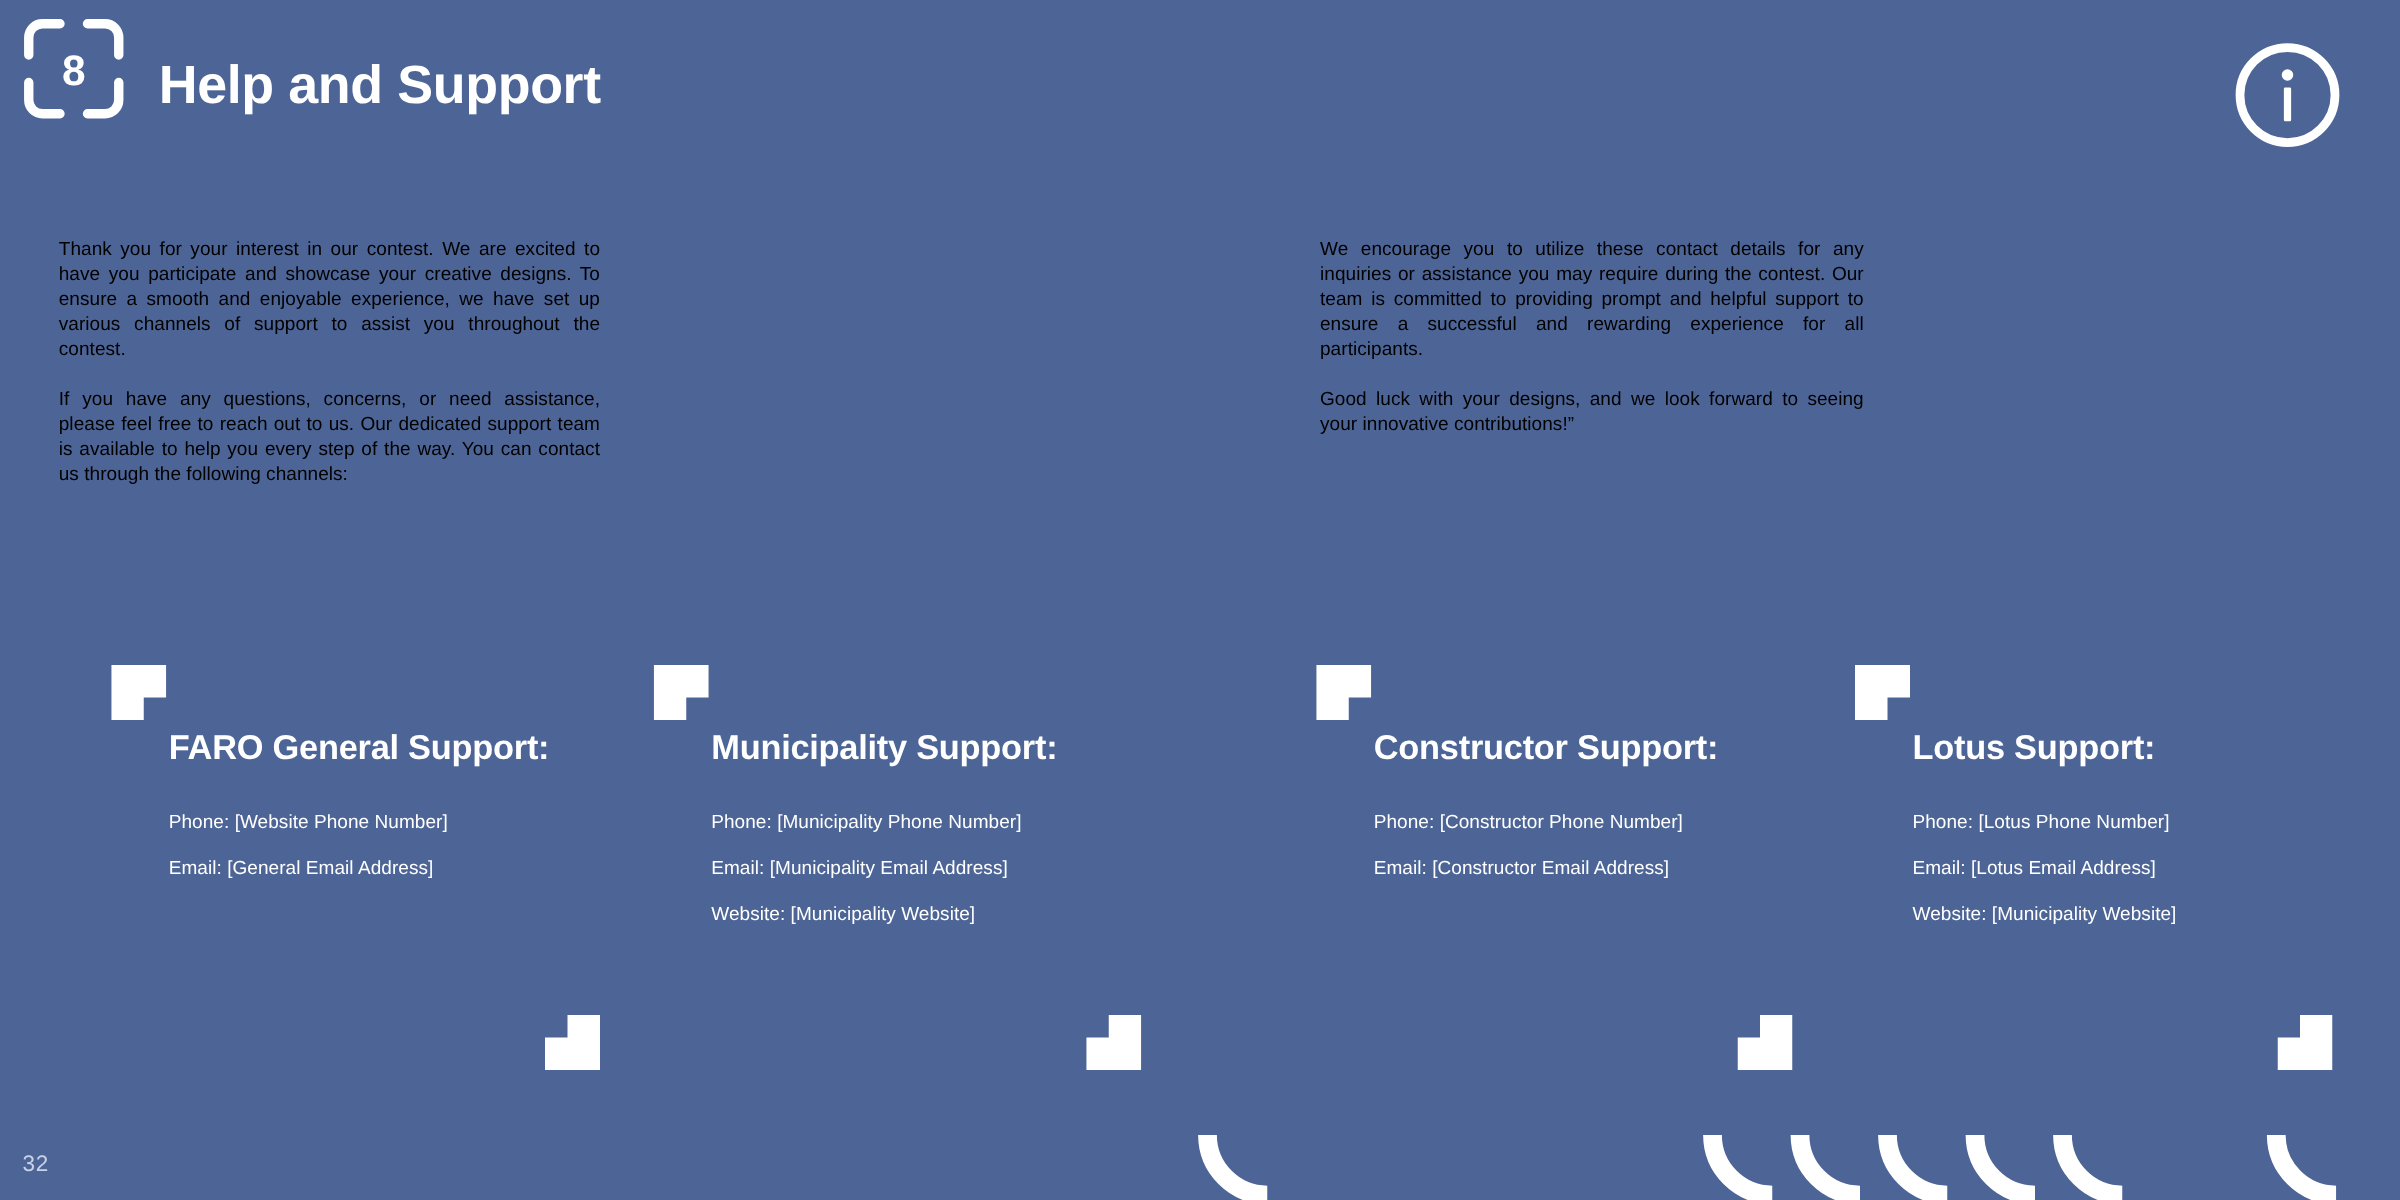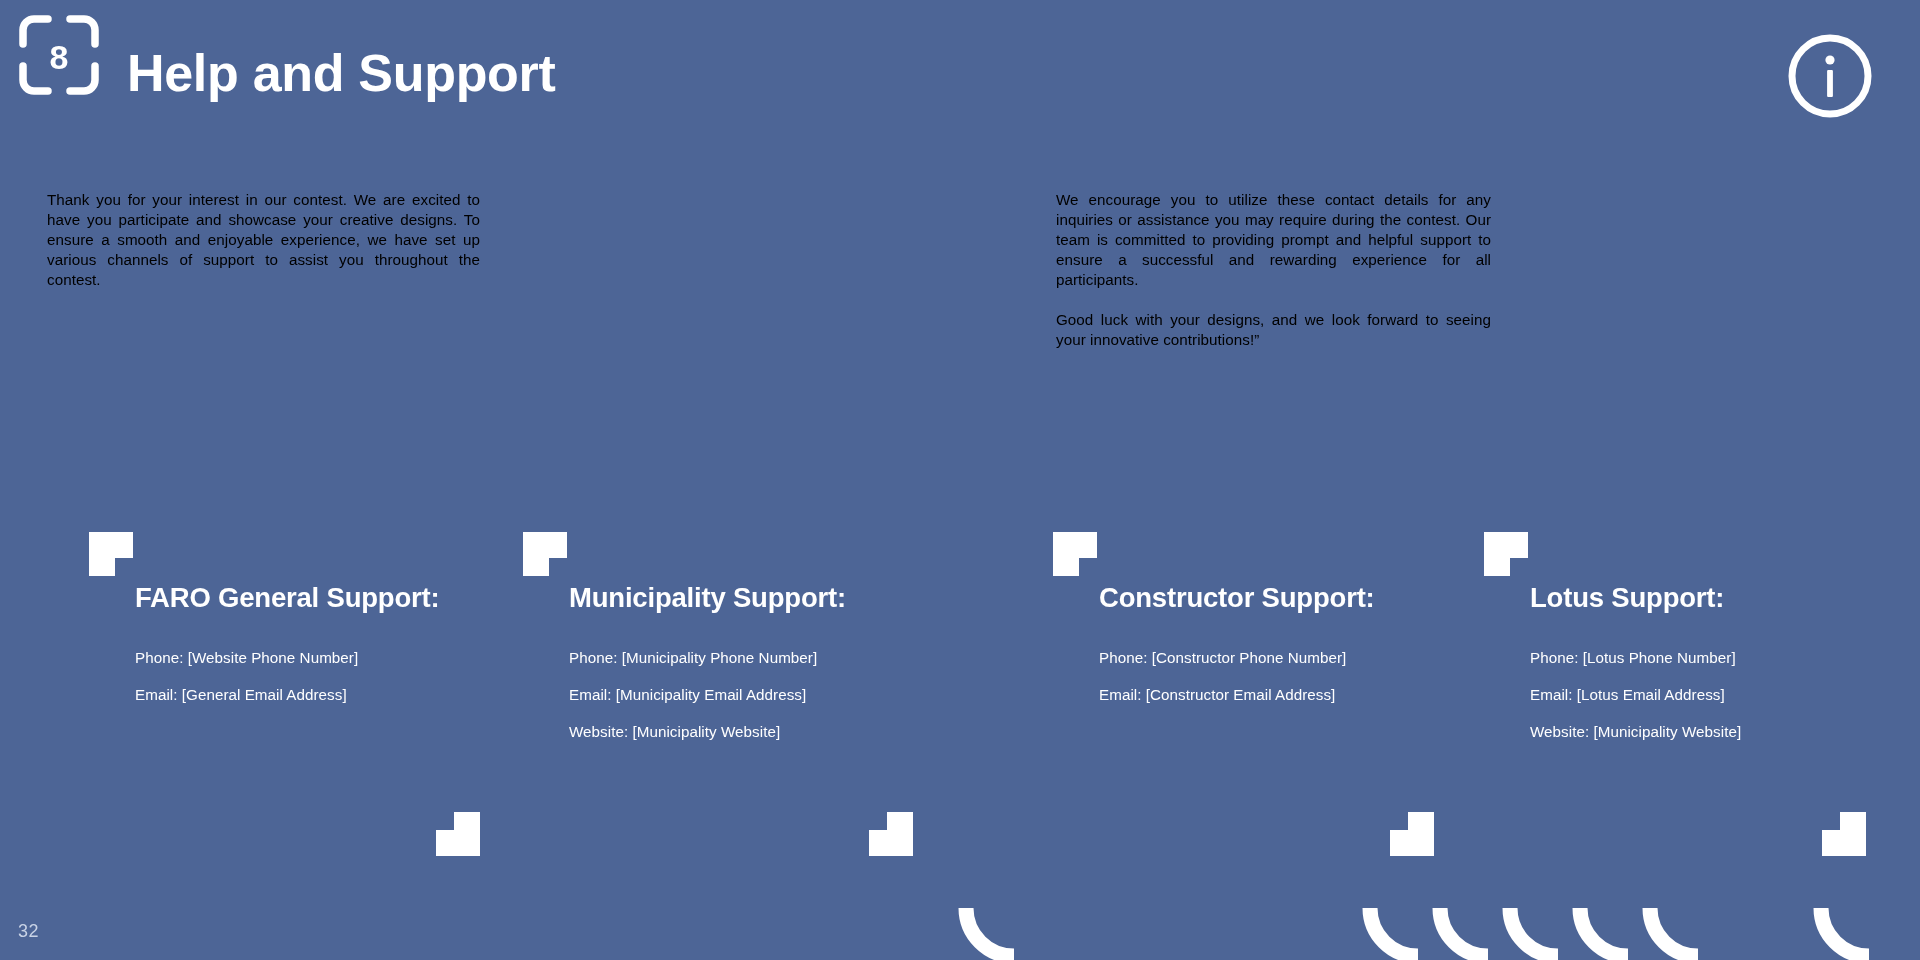--- a/index.html
+++ b/index.html
@@ -29,21 +29,21 @@
     left:0; top:0;
     width:82px; height:82px;
     display:flex; align-items:center; justify-content:center;
     font-size:34px; font-weight:700; letter-spacing:0px;
     color:#ffffff;
     padding-top:4px;
   }
   .page-title {
     position:absolute;
     left:127px; top:47px;
-    font-size:52px;
+    font-size:43px;
     font-weight:700;
     letter-spacing:-0.3px;
     line-height:1;
     color:#ffffff;
   }
   .info-icon {
     position:absolute;
     right:46px; top:32px;
     width:88px; height:88px;
   }
@@ -158,20 +158,21 @@
       <circle cx="44" cy="44" r="38" fill="none" stroke="#ffffff" stroke-width="7"></circle>
       <circle cx="44" cy="28" r="4.6" fill="#ffffff"></circle>
       <rect x="41.1" y="38" width="5.8" height="27" rx="1" fill="#ffffff"></rect>
     </svg>
   </div>
 
 </div>
 
 <div class="intro-left">
   <p>Thank you for your interest in our contest. We are excited to have you participate and showcase your creative designs. To ensure a smooth and enjoyable experience, we have set up various channels of support to assist you throughout the contest.</p>
+  <p>If you have any questions, concerns, or need assistance, please feel free to reach out to us. Our dedicated support team is available to help you every step of the way. You can contact us through the following channels:</p>
 </div>
 
 <div class="intro-right">
   <p>We encourage you to utilize these contact details for any inquiries or assistance you may require during the contest. Our team is committed to providing prompt and helpful support to ensure a successful and rewarding experience for all participants.</p>
   <p>Good luck with your designs, and we look forward to seeing your innovative contributions!”</p>
 </div>
 
 <div class="cards">
 
   <div class="card" id="card-0">

